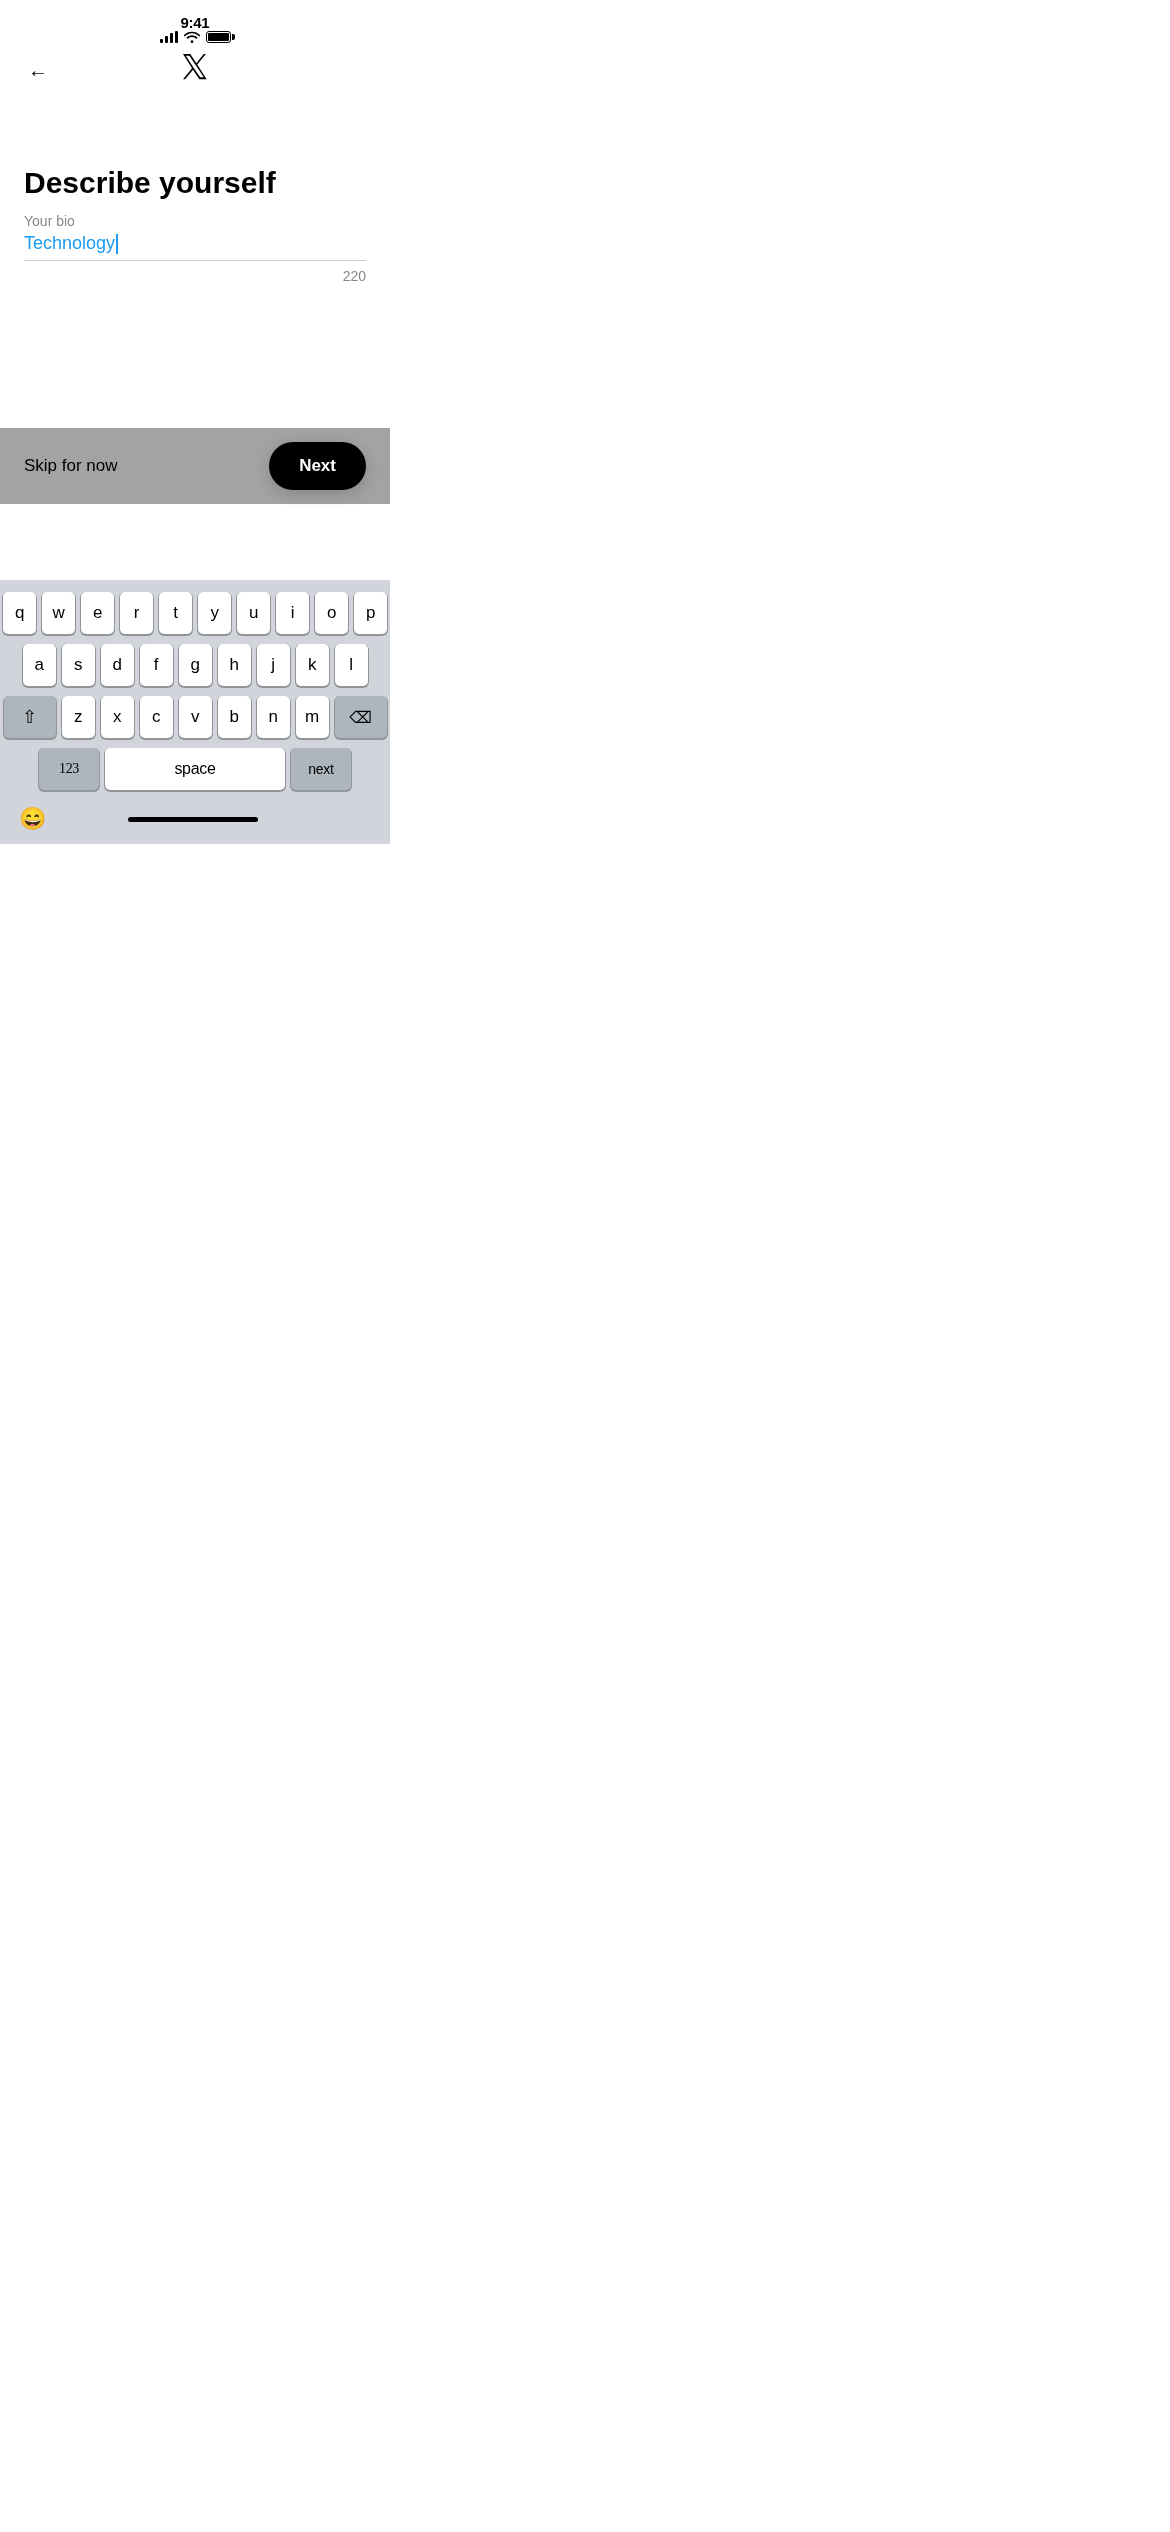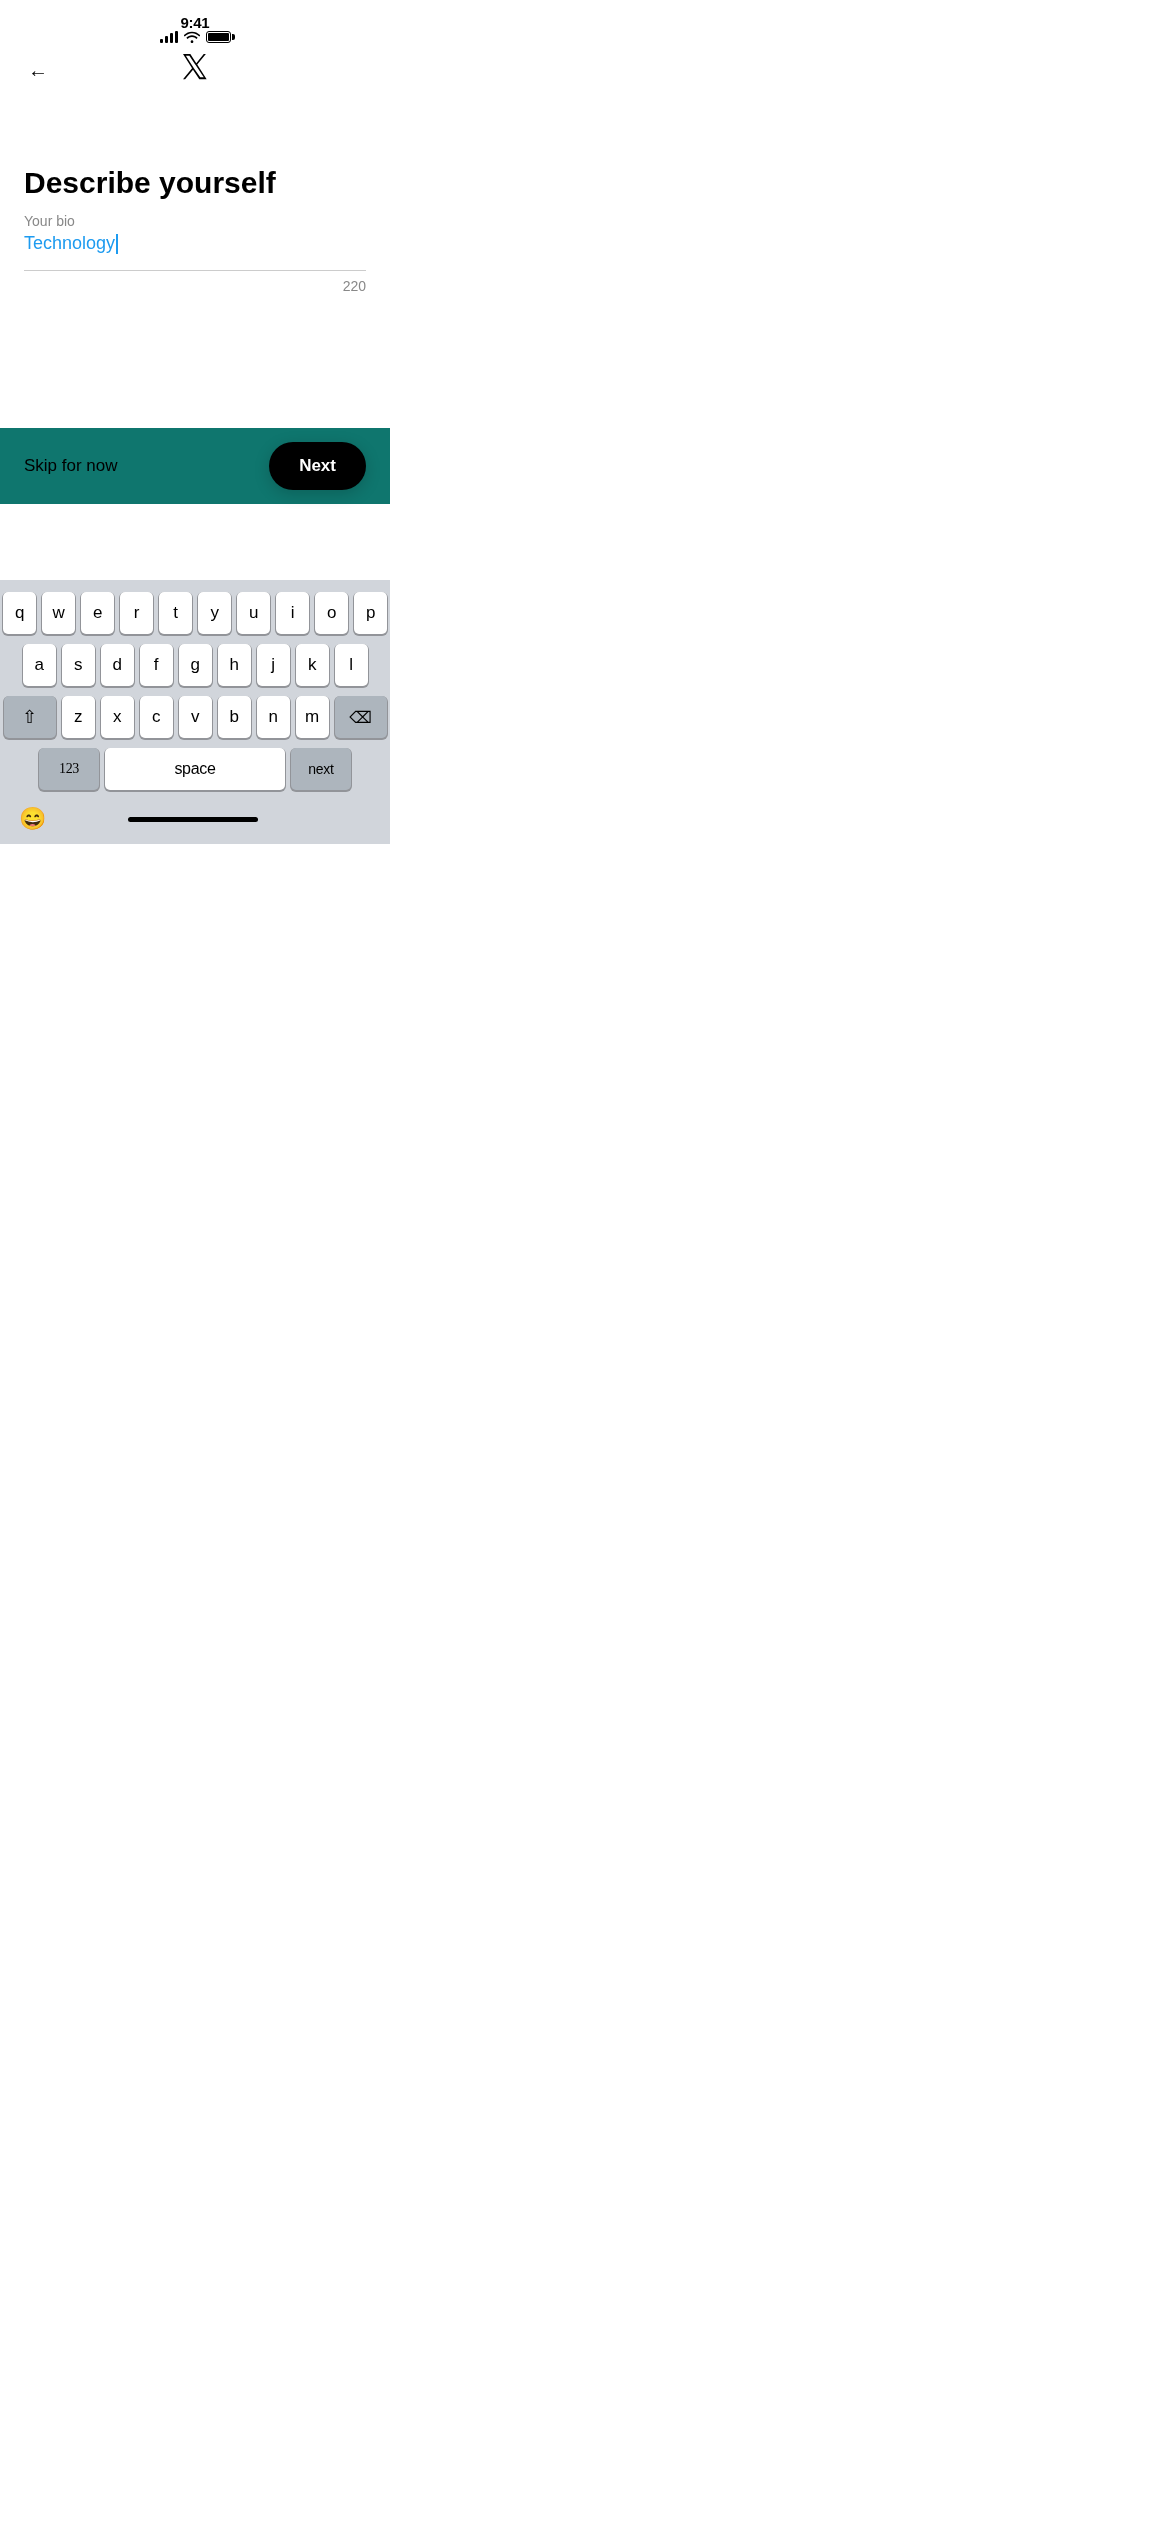--- a/index.html
+++ b/index.html
@@ -143,21 +143,21 @@
 
     .bio-label {
       font-size: 14px;
       color: #888;
       margin-bottom: 4px;
     }
 
     .bio-input-container {
       position: relative;
       border-bottom: 1.5px solid #ccc;
-      padding-bottom: 16px;
+      padding-bottom: 6px;
     }
 
     .bio-text {
       font-size: 18px;
       color: #1d9bf0;
       display: flex;
       align-items: center;
     }
 
     .bio-cursor {
@@ -186,21 +186,21 @@
     
     .action-bar {
       position: absolute;
       bottom: 340px;
       left: 0;
       right: 0;
       display: flex;
       align-items: center;
       justify-content: space-between;
       padding: 14px 24px;
-      background: #0f766e;
+      background: #a3a3a3;
     }
 
     .skip-link {
       font-size: 17px;
       color: #000;
       cursor: pointer;
     }
 
     .next-button {
       background: #000;

